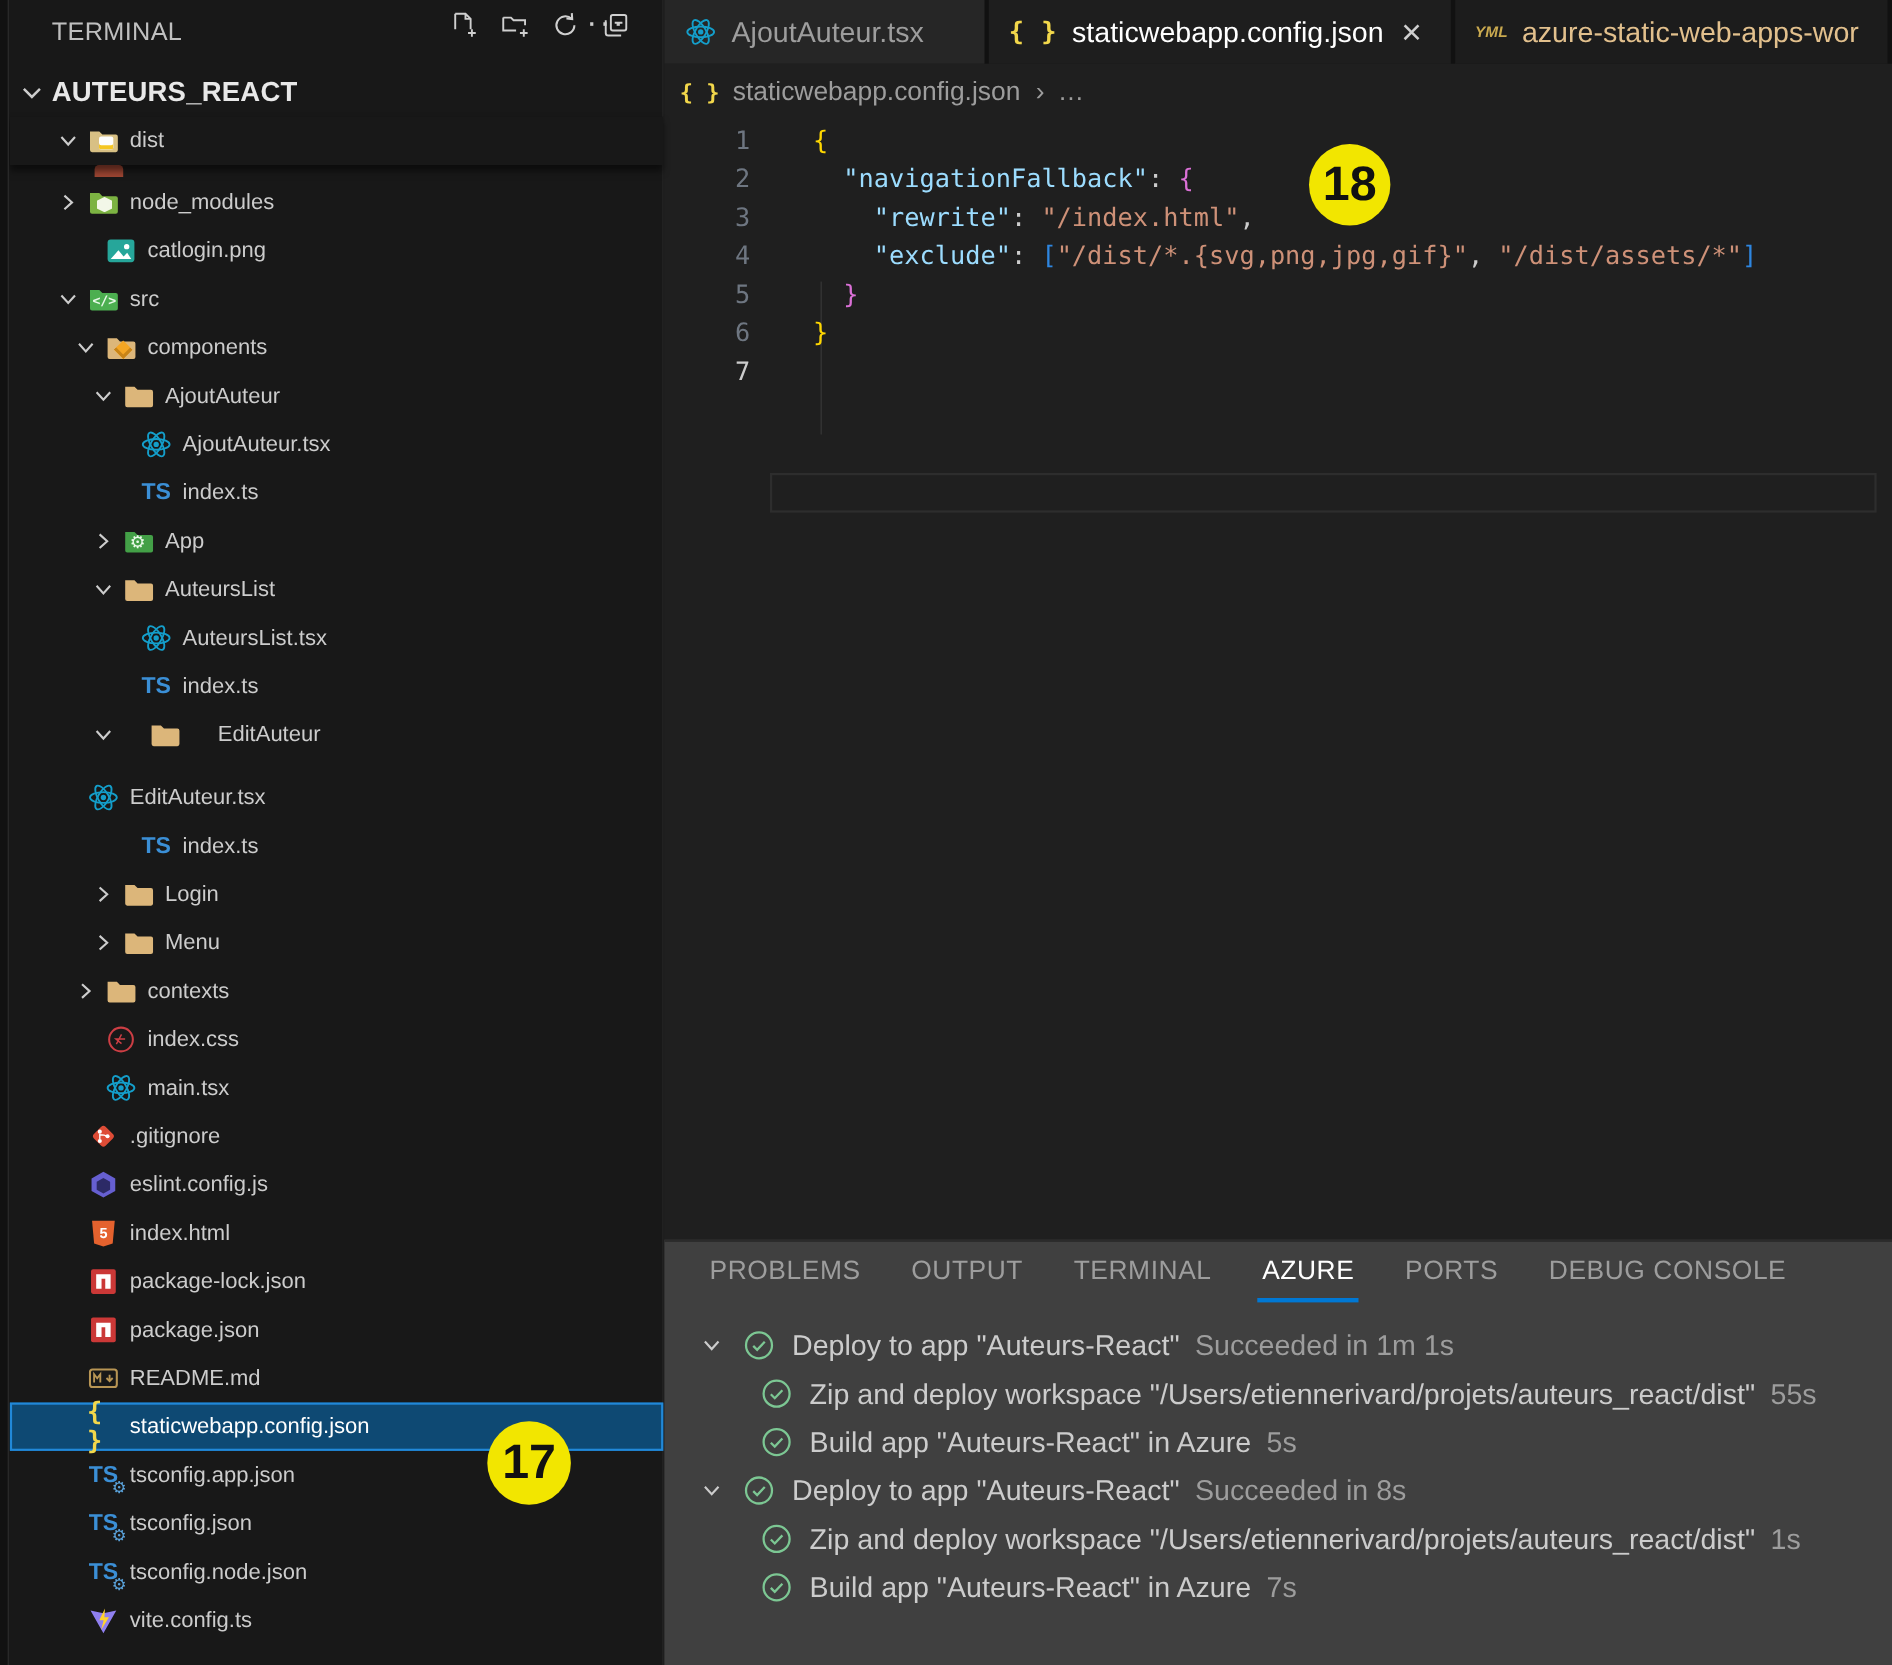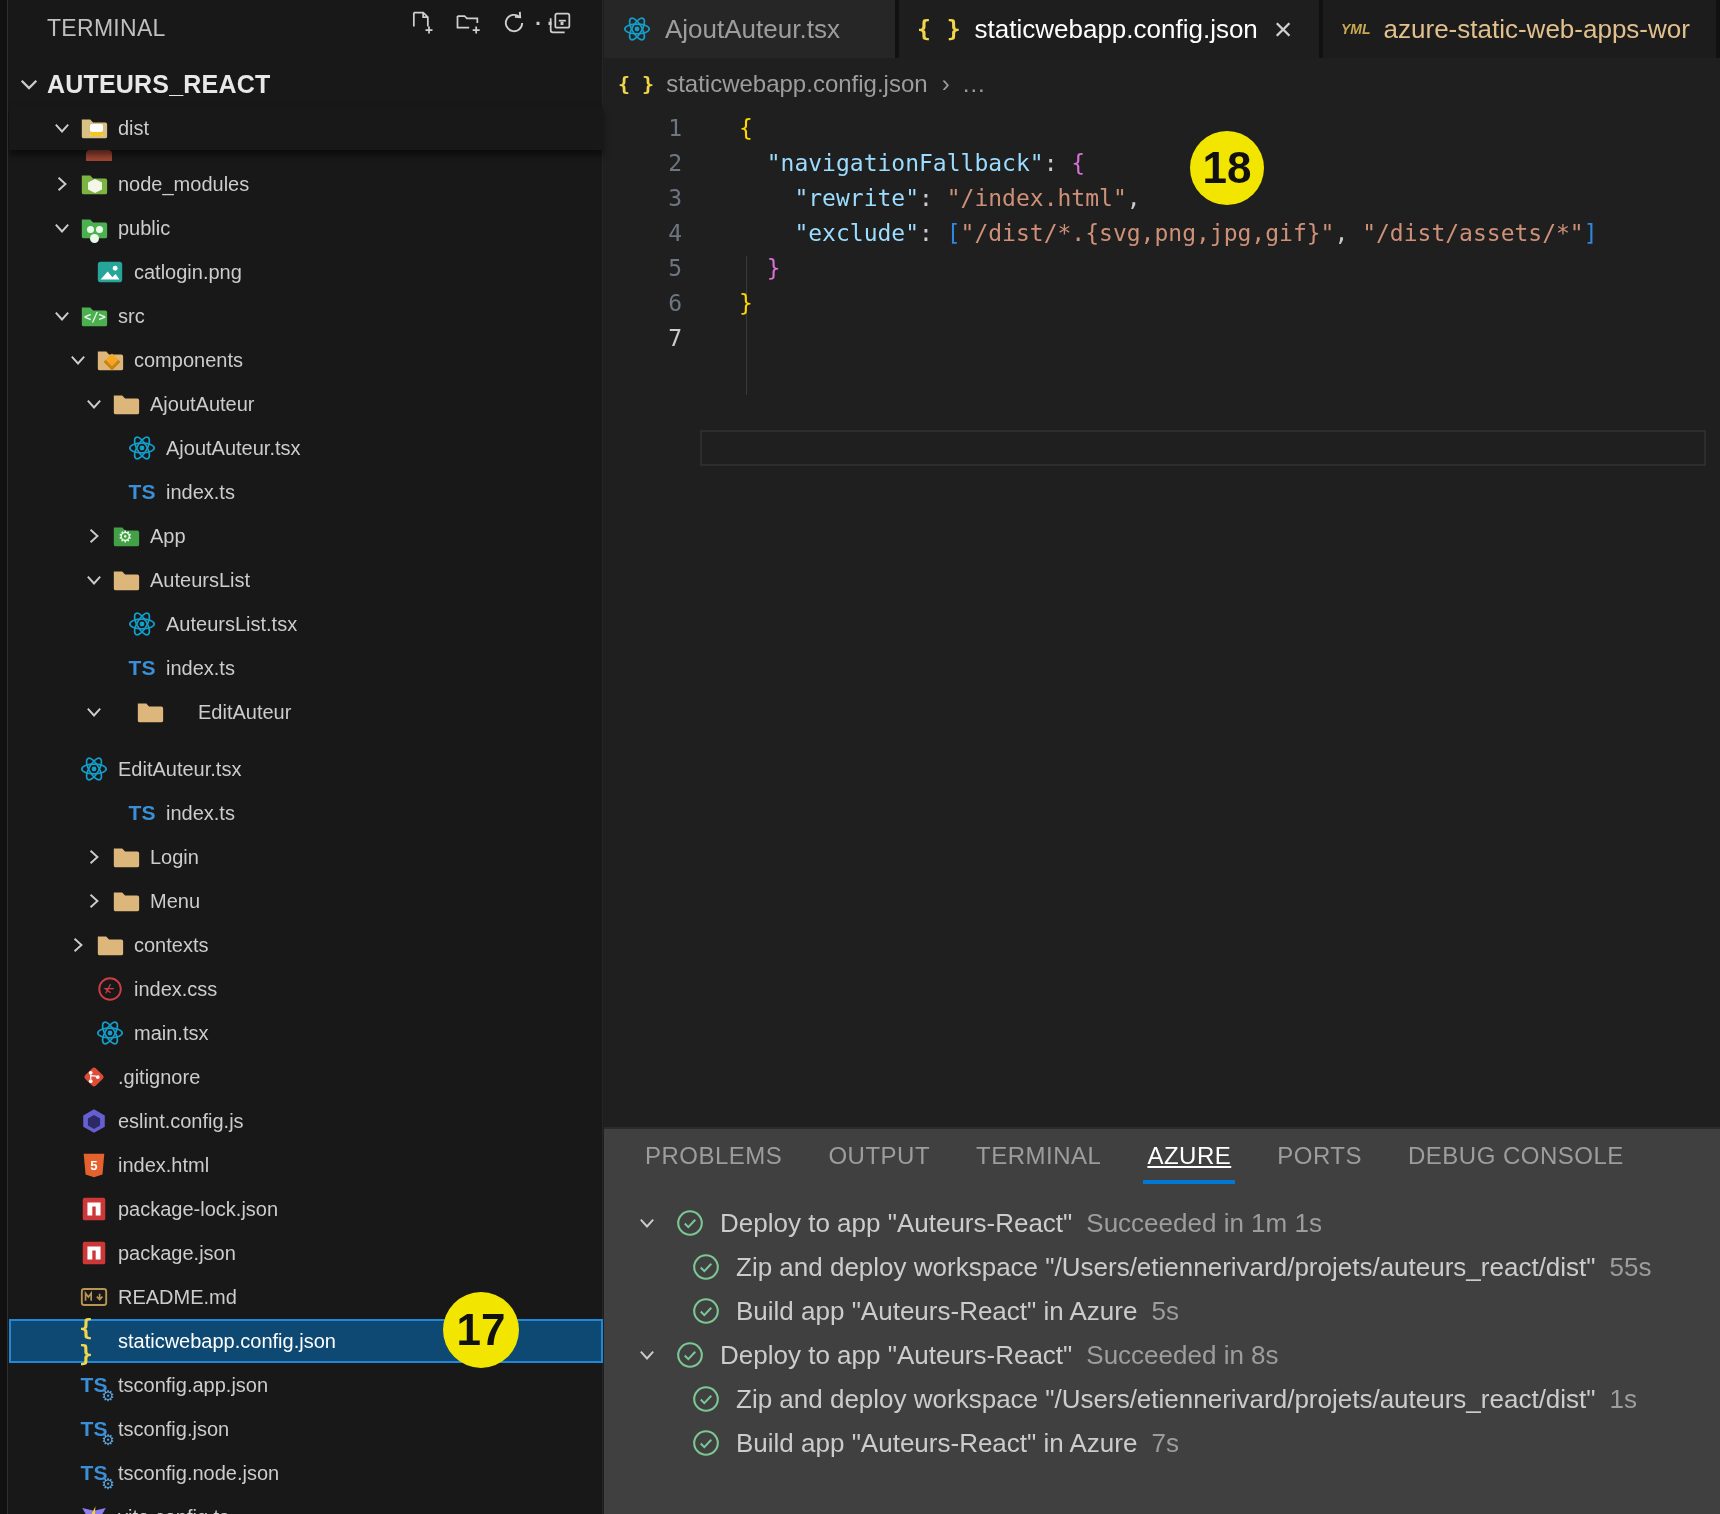--- a/index.html
+++ b/index.html
@@ -66,21 +66,21 @@
   .code-line.active .gutter { color:#cccccc; }
   #cursor-line-box { position:absolute; left:96px; top:320px; width:1006px; height:36px; border:2px solid #2d2d2d; }
   #indent-guide { position:absolute; left:142px; top:146px; width:1px; height:139px; background:#3a3a3a; }
   .tk-b1 { color:#ffd700; } .tk-b2 { color:#da70d6; } .tk-b3 { color:#2e86e0; }
   .tk-key { color:#9cdcfe; } .tk-str { color:#ce9178; } .tk-pn { color:#cccccc; }
 
   
   #panel { position:absolute; left:604px; top:1127px; width:1116px; height:387px; background:#404040; border-top:2px solid #2b2b2b; }
   #panel-tabs { position:absolute; left:41px; top:13px; display:flex; gap:46px; }
   .ptab { font-size:24px; color:#9d9d9d; letter-spacing:.5px; padding-bottom:14px; position:relative; cursor:pointer; white-space:nowrap; }
-  .ptab.active { color:#ffffff;text-decoration:underline; }
+  .ptab.active { color:#ffffff; }
   .ptab.active::after { content:""; position:absolute; left:-4px; right:-4px; bottom:0; height:4px; background:#0078d4; }
   #panel-rows { position:absolute; left:0; top:72px; width:1116px; }
   .prow { height:44px; display:flex; align-items:center; font-size:26px; color:#cccccc; white-space:nowrap; }
   .prow .pchev { width:26px; flex:0 0 26px; margin-left:30px; display:flex; align-items:center; justify-content:center; }
   .prow.child .pindent { width:87px; flex:0 0 87px; }
   .prow .pcheck { width:30px; flex:0 0 30px; margin-left:15px; display:flex; align-items:center; }
   .prow.child .pcheck { margin-left:0; }
   .prow .ptext { margin-left:15px; }
   .prow .pstatus { margin-left:14px; color:#9d9d9d; }
 
@@ -159,34 +159,20 @@
           </svg>
         </span>
         <span class="tree-icon">
           <svg viewBox="0 0 32 32" width="30" height="30">
             <path fill="#7cb342" d="M3 7 h9 l3 3 h13 a2 2 0 0 1 2 2 v13 a2 2 0 0 1 -2 2 H5 a2 2 0 0 1 -2 -2 z"></path>
           </svg>
           <span class="fbadge fb-hex"></span>
         </span>
         <span class="tree-label">node_modules</span>
       </div>
-      <div class="tree-row" style="padding-left: 36px;">
-        <span class="chev-slot">
-          <svg class="chev-exp" viewBox="0 0 16 16" width="22" height="22">
-            <path d="M5.5 3.5 L10.5 8 L5.5 12.5" fill="none" stroke="#cccccc" stroke-width="1.4"></path>
-          </svg>
-        </span>
-        <span class="tree-icon">
-          <svg viewBox="0 0 32 32" width="30" height="30">
-            <path fill="#4caf50" d="M3 7 h9 l3 3 h13 a2 2 0 0 1 2 2 v13 a2 2 0 0 1 -2 2 H5 a2 2 0 0 1 -2 -2 z"></path>
-          </svg>
-          <span class="fbadge fb-ppl"></span>
-        </span>
-        <span class="tree-label">public</span>
-      </div>
       <div class="tree-row" style="padding-left: 52px;">
         <span class="chev-slot"></span>
         <span class="tree-icon">
           <svg viewBox="0 0 32 32" width="30" height="30">
             <rect x="3" y="5" width="26" height="22" rx="3" fill="#26a69a"></rect>
             <circle cx="21.5" cy="12" r="2.6" fill="#fff"></circle>
             <path d="M6 24 l7.5 -8.5 5 6 3.5 -3.5 4 6 z" fill="#fff"></path>
           </svg>
         </span>
         <span class="tree-label">catlogin.png</span>

